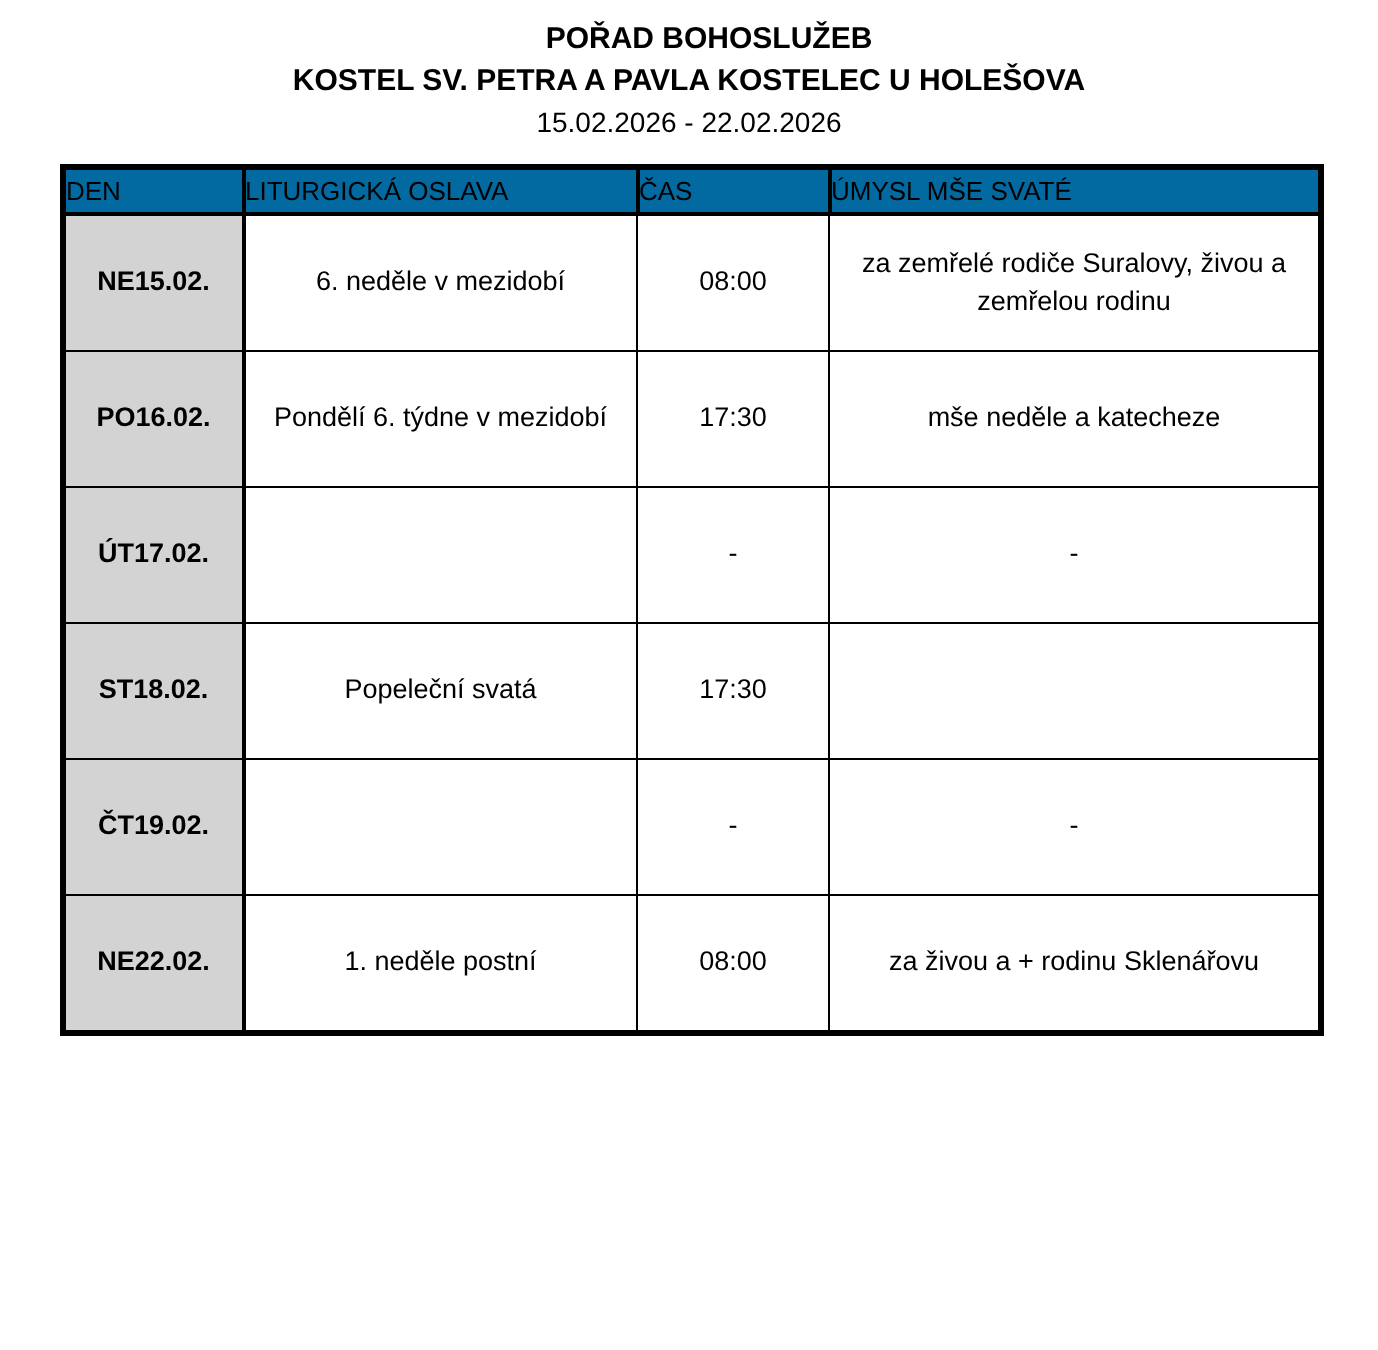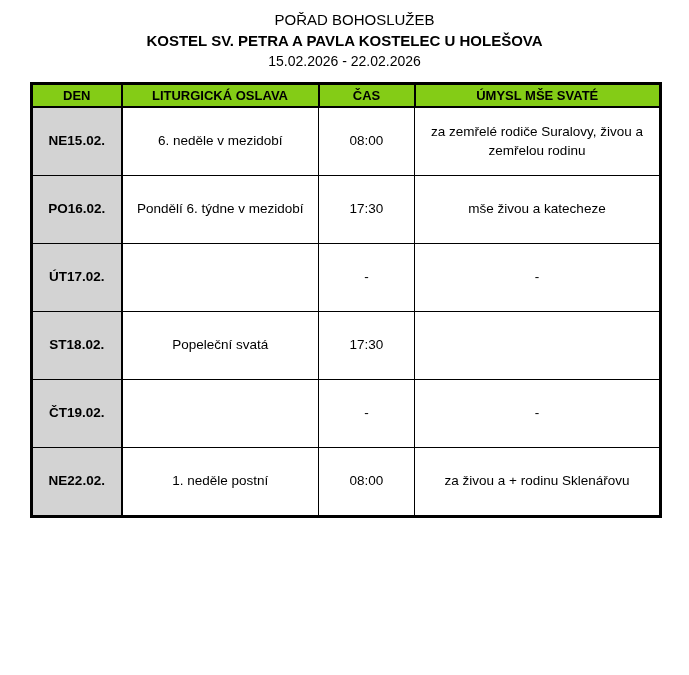--- a/index.html
+++ b/index.html
@@ -16,21 +16,21 @@
     width: 689px;
     height: 675px;
     overflow: hidden;
     position: relative;
   }
   .titles {
     text-align: center;
     padding-top: 9px;
   }
   .title {
-    font-weight: normal;
+    font-weight: bold;
     font-size: 15px;
     line-height: 21px;
     padding-left: 20px;
   }
   .subtitle {
     font-weight: bold;
     font-size: 15px;
     line-height: 21px;
   }
   .daterange {
@@ -42,27 +42,27 @@
     table-layout: fixed;
     margin: 10px 0 0 30px;
     width: 629px;
     border: 3px solid #000000;
   }
   col.c-den   { width: 90px; }
   col.c-osl   { width: 197px; }
   col.c-cas   { width: 96px; }
   col.c-umysl { width: 246px; }
   th {
-    background: #84cc16;
-    font-weight: bold;
+    background: #0369a1;
+    font-weight: normal;
     font-size: 13px;
     height: 21px;
     border: 2px solid #000000;
     padding: 0;
-    text-align: center;
+    text-align: left;
     vertical-align: middle;
   }
   td {
     border: 1px solid #000000;
     height: 67px;
     font-size: 13.5px;
     text-align: center;
     vertical-align: middle;
     padding: 0 2px;
     line-height: 1.35;
@@ -122,21 +122,21 @@
       </tr>
       <tr>
         <td class="day">
           <div class="day-inner">
             <span>PO</span>
             <span>16.02.</span>
           </div>
         </td>
         <td class="celebration">Pondělí 6. týdne v mezidobí</td>
         <td class="time">17:30</td>
-        <td class="intention">mše živou a katecheze</td>
+        <td class="intention">mše neděle a katecheze</td>
       </tr>
       <tr>
         <td class="day">
           <div class="day-inner">
             <span>ÚT</span>
             <span>17.02.</span>
           </div>
         </td>
         <td class="celebration"></td>
         <td class="time">-</td>

